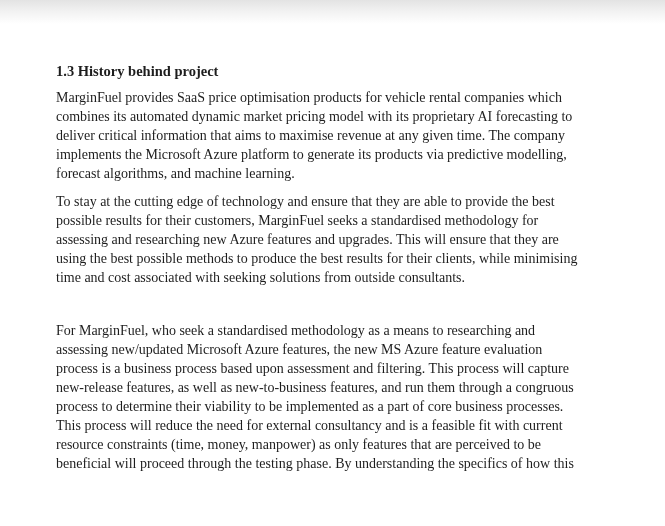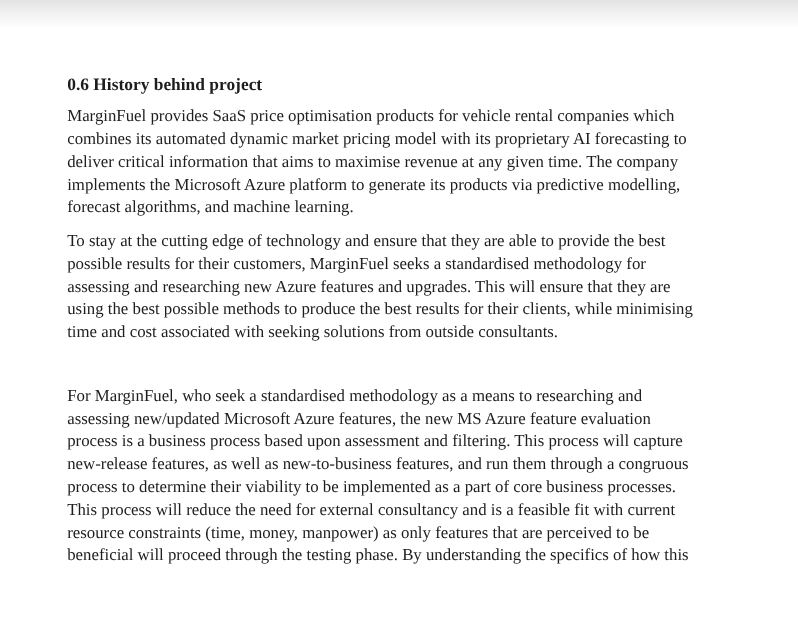--- a/index.html
+++ b/index.html
@@ -55,21 +55,21 @@
 </head>
 <body>
 
 <div class="top-shadow"></div>
 
 <div class="doc">
 
   <h1 class="doc-title">1 BACKGROUND AND GOALS</h1>
 
   <section>
-    <h2 class="section-heading heading-history">0.6 History behind project</h2>
+    <h2 class="section-heading heading-history">1.3 History behind project</h2>
     <p class="para para-1">MarginFuel provides SaaS price optimisation products for vehicle rental companies which
 combines its automated dynamic market pricing model with its proprietary AI forecasting to
 deliver critical information that aims to maximise revenue at any given time. The company
 implements the Microsoft Azure platform to generate its products via predictive modelling,
 forecast algorithms, and machine learning.</p>
     <p class="para para-2">To stay at the cutting edge of technology and ensure that they are able to provide the best
 possible results for their customers, MarginFuel seeks a standardised methodology for
 assessing and researching new Azure features and upgrades. This will ensure that they are
 using the best possible methods to produce the best results for their clients, while minimising
 time and cost associated with seeking solutions from outside consultants.</p>

